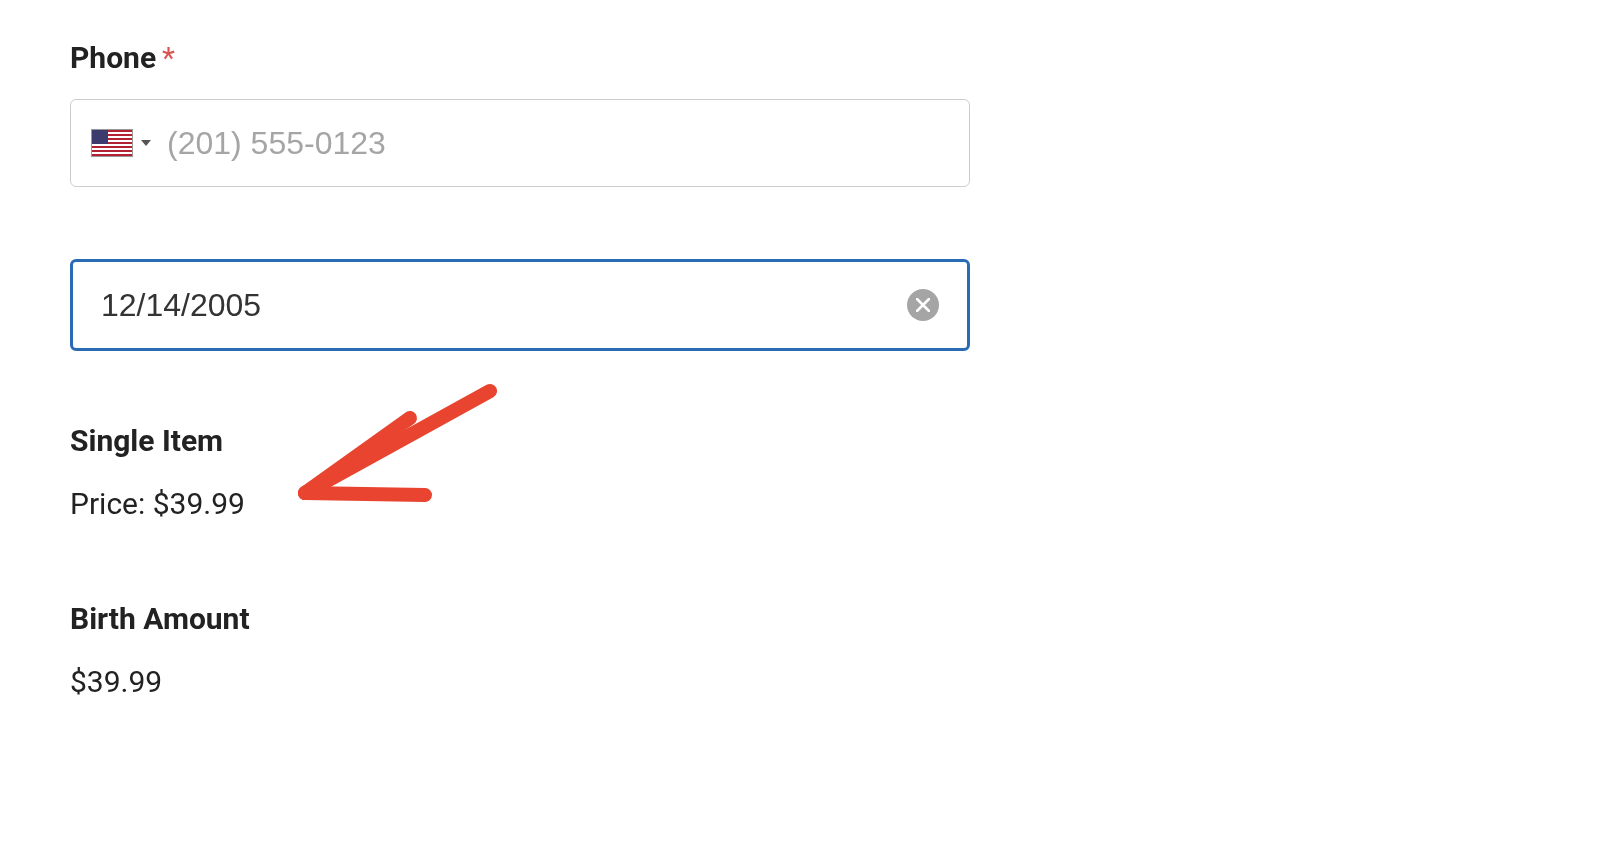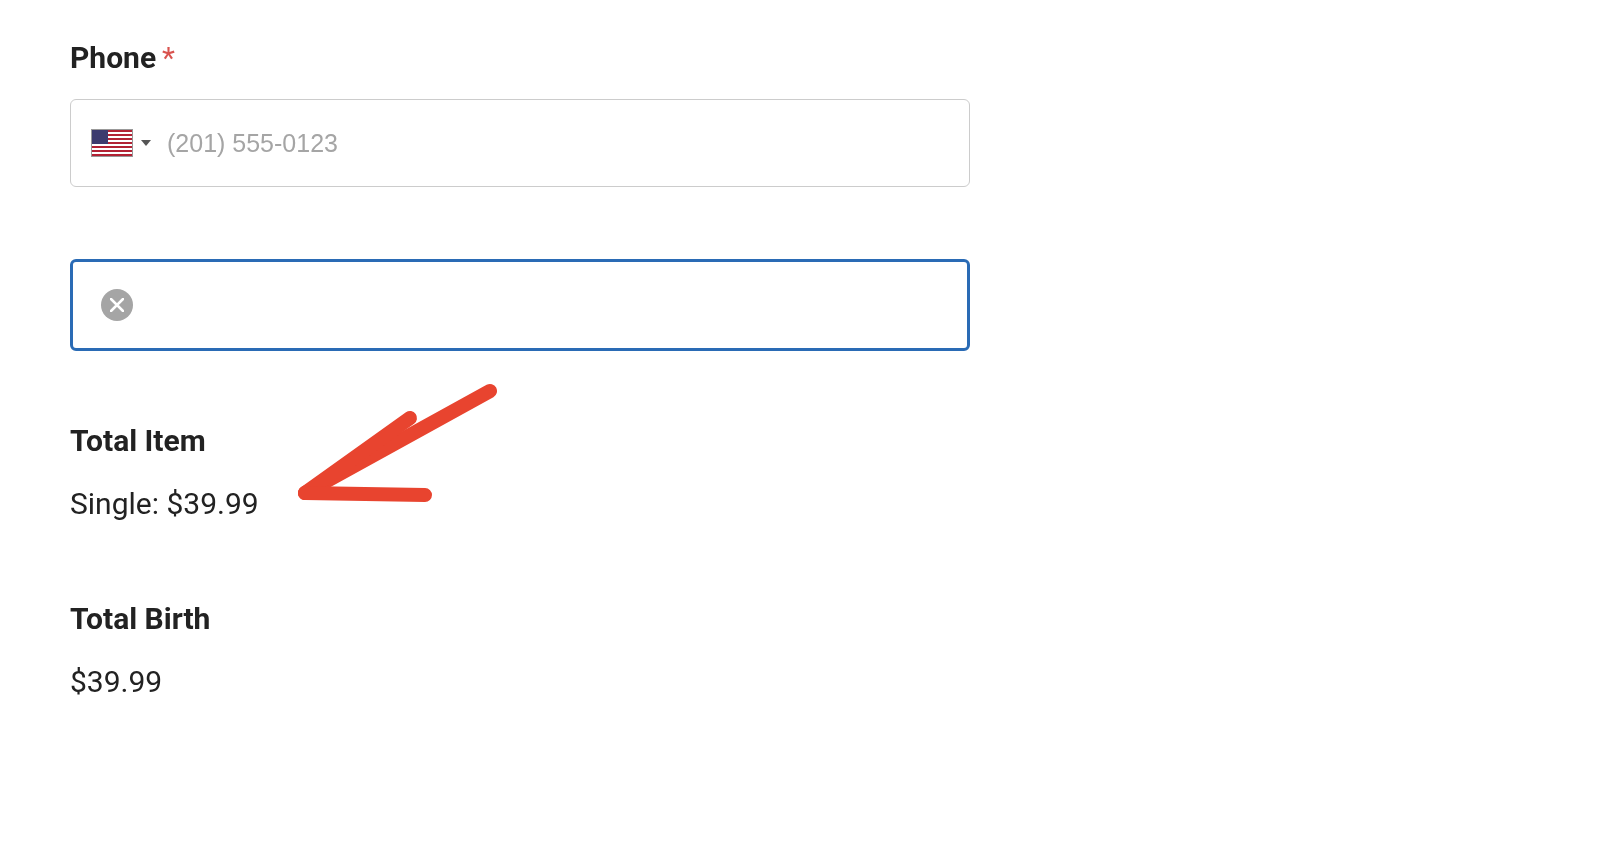--- a/index.html
+++ b/index.html
@@ -83,21 +83,21 @@
       width: 0;
       height: 0;
       border-left: 5px solid transparent;
       border-right: 5px solid transparent;
       border-top: 6px solid #555;
     }
     .phone-input {
       flex: 1;
       border: none;
       outline: none;
-      font-size: 25px;
+      font-size: 32px;
       color: #333;
       background: transparent;
     }
     .phone-input::placeholder {
       color: #a5a5a5;
     }
     .dob-input-wrapper {
       display: flex;
       align-items: center;
       border: 3px solid #2a6bb5;
@@ -162,41 +162,42 @@
       <div class="flag-dropdown">
         <span class="flag-us"></span>
         <span class="dropdown-caret"></span>
       </div>
       <input type="tel" class="phone-input" placeholder="(201) 555-0123" style="">
     </div>
   </div>
 
   <div class="field-group">
     <div class="dob-input-wrapper">
+      <input type="text" class="dob-input" value="12/14/2005" style="">
       <div class="clear-btn">
         <svg viewBox="0 0 14 14">
           <path d="M1 1 L13 13 M13 1 L1 13" stroke="#ffffff" stroke-width="2.5" stroke-linecap="round"></path>
         </svg>
       </div>
     </div>
   </div>
 
   <div class="field-group" style="position:relative;">
-    <div class="section-heading">Total Item</div>
+    <div class="section-heading">Single Item</div>
     <div class="price-text">
-      <span>Single: </span><span>$39.99</span>
+      <span>Price: </span><span>$39.99</span>
     </div>
 
     <svg class="annotation-arrow" style="left:210px; top:-40px;" width="230" height="160" viewBox="0 0 230 160">
       <g stroke="#e8442f" stroke-width="14" stroke-linecap="round" fill="none">
         <path d="M 210 8 L 25 110"></path>
         <path d="M 130 35 L 25 110"></path>
         <path d="M 25 110 L 145 112"></path>
       </g>
     </svg>
   </div>
 
   <div class="total-group">
-    <div class="section-heading">Total Birth</div>
+    <div class="section-heading">Birth Amount</div>
     <div class="price-text">$39.99</div>
   </div>
 
 </div>
 
 </body></html>

